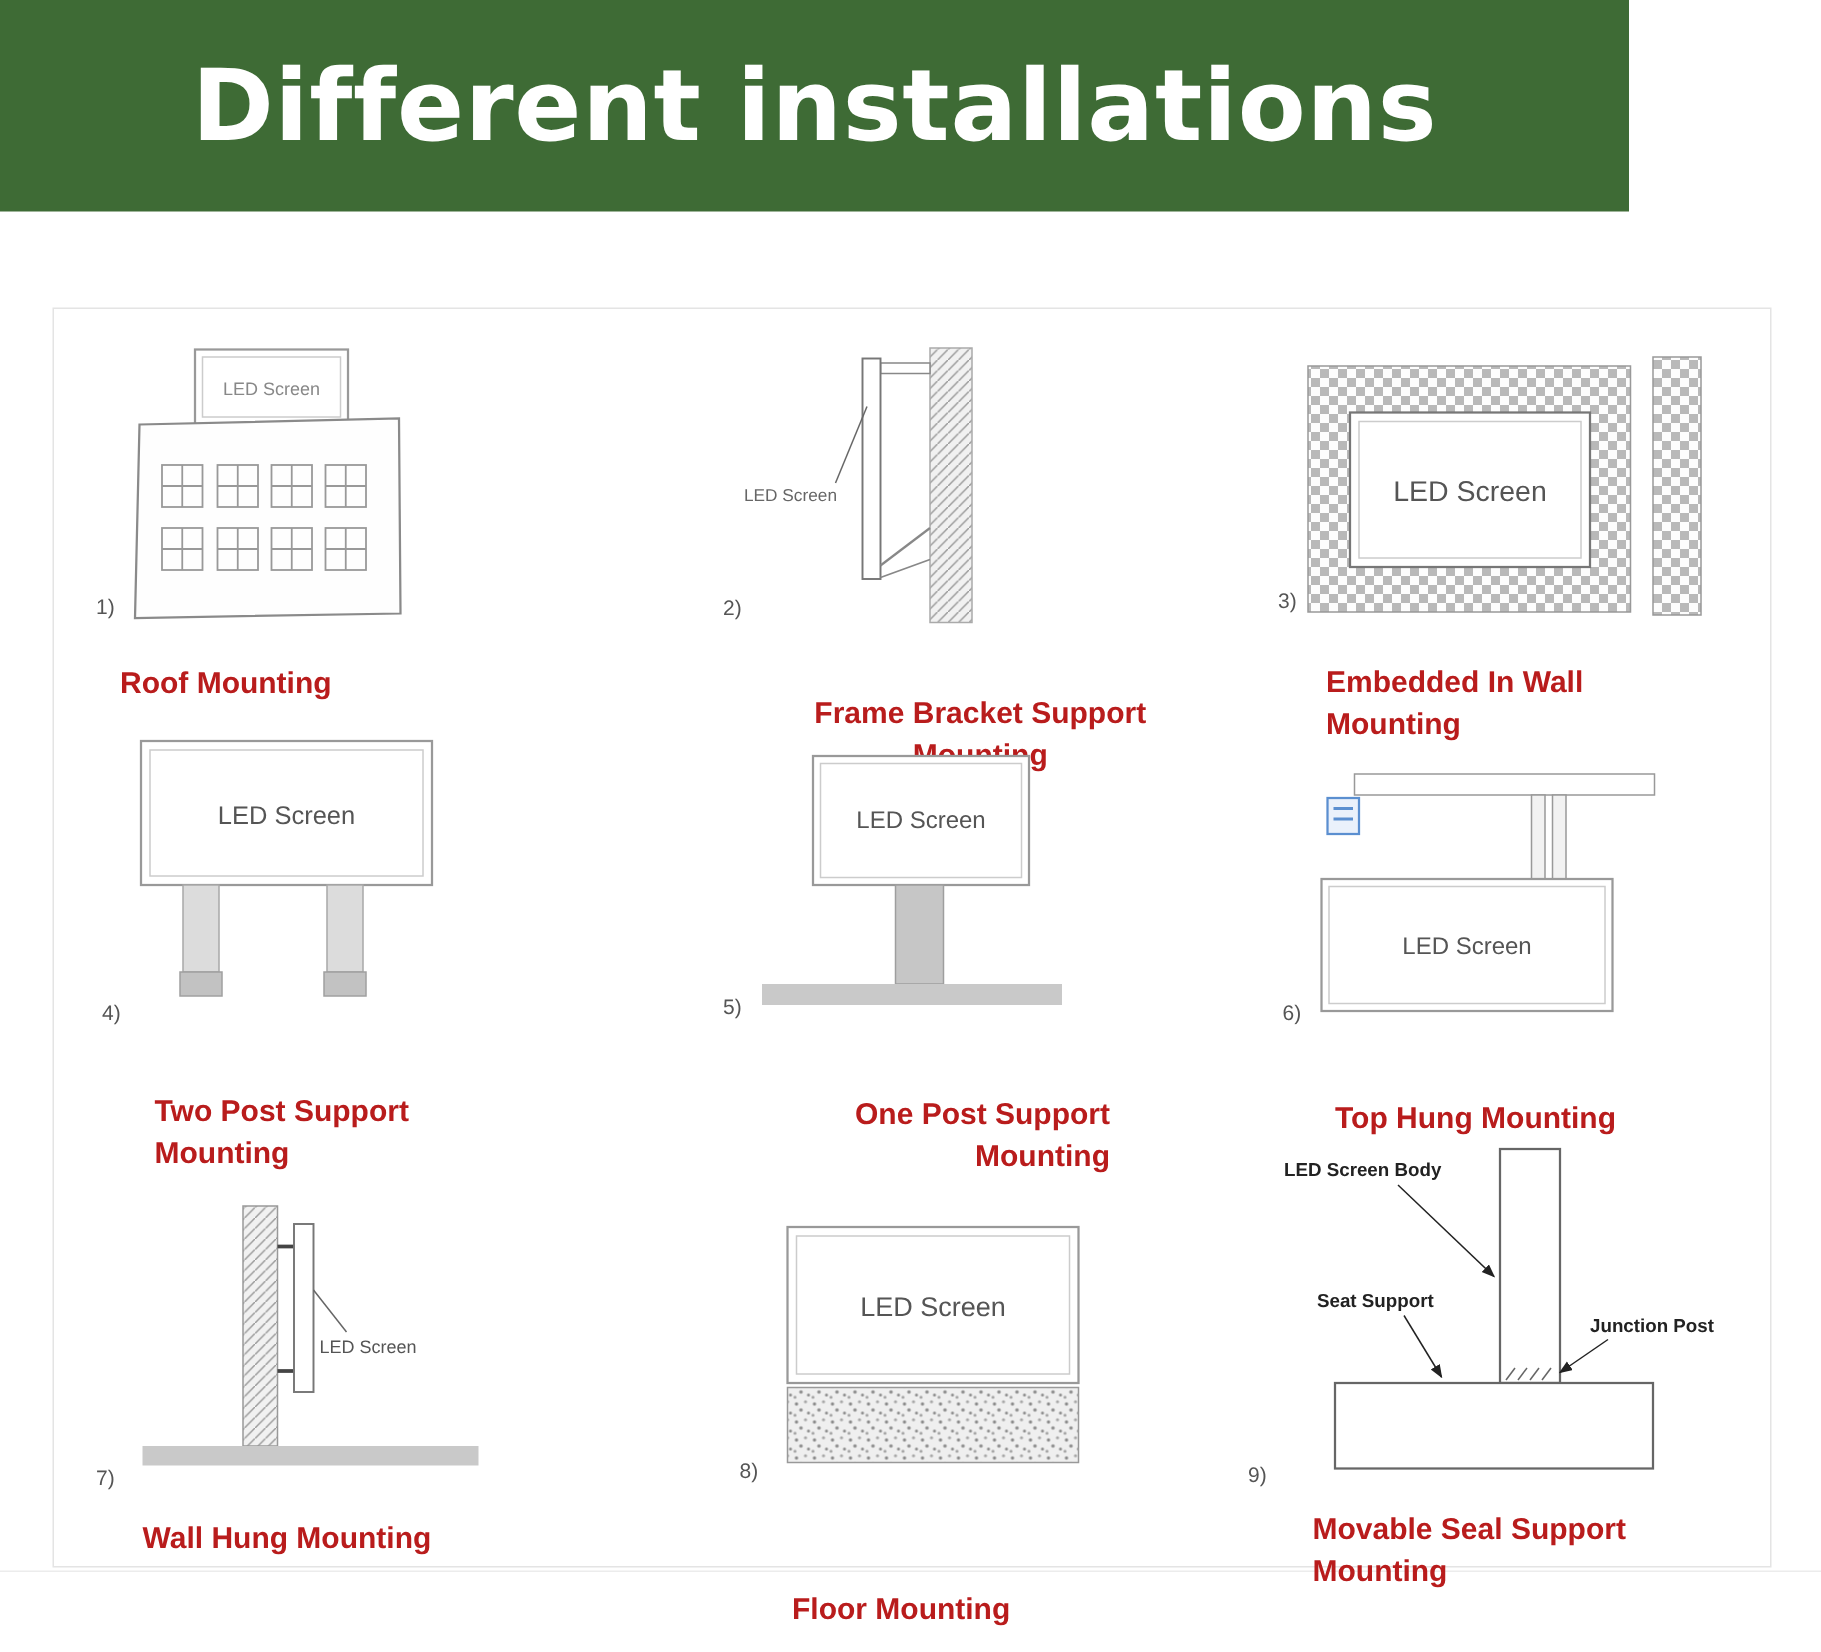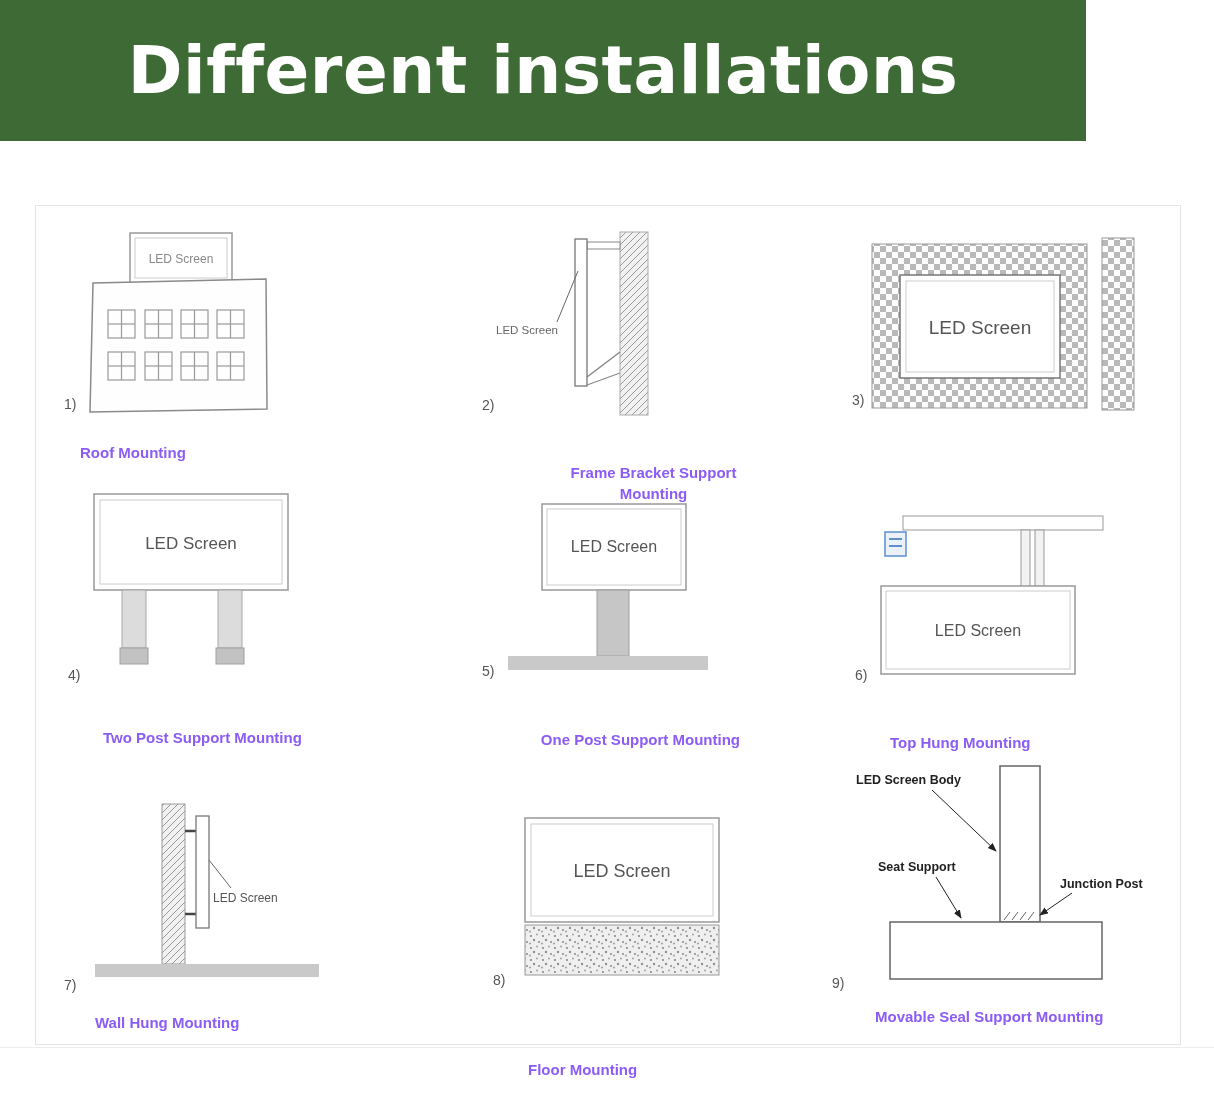--- a/index.html
+++ b/index.html
@@ -10,21 +10,21 @@
   .banner {
     position:absolute; left:0; top:0; width:1086px; height:141px;
     background:#3e6b35; display:flex; align-items:center; justify-content:center;
   }
   .banner .title {
     color:#ffffff; font-family:"DejaVu Sans",sans-serif; font-weight:bold;
     font-size:66px; letter-spacing:0.5px; white-space:nowrap;
   }
   .fig { position:absolute; }
   .cap {
-    position:absolute; font-weight:bold; font-size:15px; color:#8b5cf6;
+    position:absolute; font-weight:bold; font-size:20px; color:#b91c1c;
     line-height:1.42;
   }
   .cap.center { text-align:center; }
   .frame {
     position:absolute; left:35px; top:205px; width:1144px; height:838px;
     border:1px solid #e4e4e4; pointer-events:none;
   }
   .bottom-rule {
     position:absolute; left:0; top:1047px; width:1214px; height:0;
     border-top:1px solid #ececec;
@@ -122,20 +122,21 @@
   <div class="cap center" style="left:536px;top:438px;width:235px;margin-top:24px;">Frame Bracket Support Mounting</div>
 
   <svg class="fig" style="left:850px;top:228px;" width="295" height="185" viewBox="0 0 295 185">
     <rect x="22" y="16" width="215" height="164" fill="url(#checker)" stroke="#999"></rect>
     <rect x="50" y="47" width="160" height="103" fill="#fff" stroke="#777" stroke-width="1.5"></rect>
     <rect x="56" y="53" width="148" height="91" fill="none" stroke="#ccc"></rect>
     <text x="130" y="106" font-size="19" fill="#555" text-anchor="middle">LED Screen</text>
     <rect x="252" y="10" width="32" height="172" fill="url(#checker)" stroke="#999"></rect>
     <text x="2" y="177" font-size="14" fill="#555">3)</text>
   </svg>
+  <div class="cap" style="left:884px;top:441px;width:240px;">Embedded In Wall Mounting</div>
 
   <svg class="fig" style="left:66px;top:490px;" width="230" height="200" viewBox="0 0 230 200">
     <rect x="28" y="4" width="194" height="96" fill="#fff" stroke="#999" stroke-width="1.5"></rect>
     <rect x="34" y="10" width="182" height="84" fill="none" stroke="#ccc"></rect>
     <text x="125" y="59" font-size="17" fill="#555" text-anchor="middle">LED Screen</text>
     <g>
       <rect x="56" y="100" width="24" height="58" fill="#dcdcdc" stroke="#a8a8a8"></rect>
       <rect x="54" y="158" width="28" height="16" fill="#c2c2c2" stroke="#a0a0a0"></rect>
     </g>
     <g>

